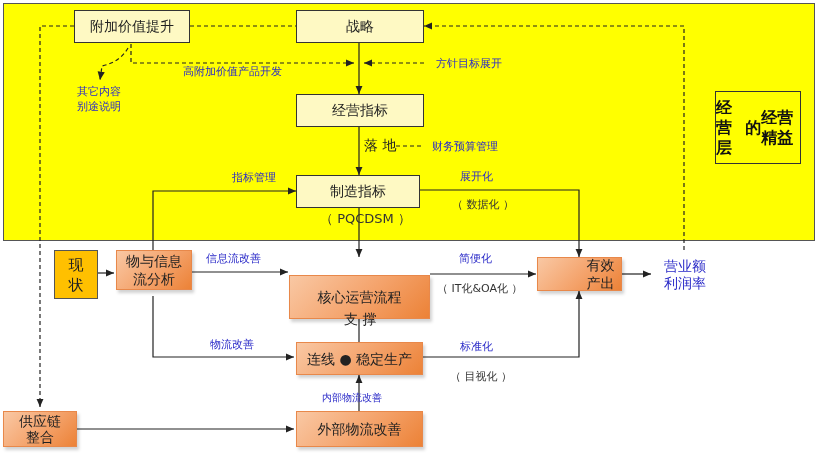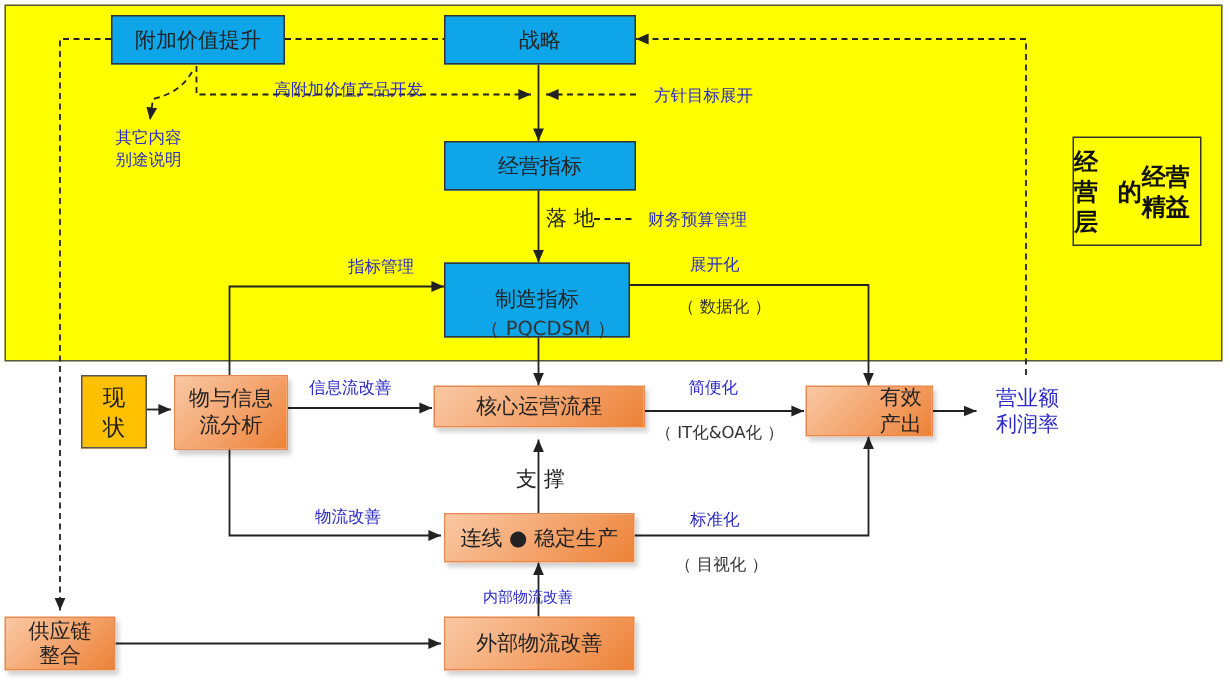--- a/index.html
+++ b/index.html
@@ -1,21 +1,21 @@
 <!DOCTYPE html>
 <html><head>
 <meta charset="utf-8">
 <style>
   html, body { margin:0; padding:0; background:#ffffff; }
   body { width:820px; height:454px; position:relative; overflow:hidden;
          font-family:"DejaVu Sans","Liberation Sans",sans-serif; }
   .abs { position:absolute; }
   .yellow-panel { left:3px; top:3px; width:812px; height:238px; background:#ffff00;
                   border:1px solid #555; box-sizing:border-box; }
-  .ybox { position:absolute; border:1.5px solid #333; background:#0ea5e9; box-sizing:border-box;
+  .ybox { position:absolute; border:1.5px solid #333; background:#fef9c3; box-sizing:border-box;
           display:flex; align-items:center; justify-content:center; font-size:14px; color:#222; }
   .obox { position:absolute; box-sizing:border-box; display:flex; align-items:center; justify-content:center;
           text-align:center; font-size:14px; color:#222; line-height:18px;
           background:linear-gradient(135deg,#f9c8a4 0%,#f4a26a 55%,#ec8237 100%);
           border:1px solid #e8884a; box-shadow:2px 3px 3px rgba(0,0,0,0.18); }
   .gbox { position:absolute; box-sizing:border-box; display:flex; align-items:center; justify-content:center;
           text-align:center; font-size:15px; color:#222; line-height:20px;
           background:#ffc000; border:1.5px solid #555; }
   .lbl { position:absolute; font-size:11px; color:#2a2ac8; white-space:nowrap; }
   .lbl-dark { position:absolute; font-size:11px; color:#333; white-space:nowrap; }
@@ -77,52 +77,52 @@
 
 <div class="ybox" style="left:74px;top:10px;width:116px;height:33px;">
     <span>附加价值提升</span>
   </div>
 <div class="ybox" style="left:296px;top:10px;width:128px;height:33px;">
     <span>战略</span>
   </div>
 <div class="ybox" style="left:296px;top:94px;width:128px;height:33px;">
     <span>经营指标</span>
   </div>
-<div class="ybox" style="left:296px;top:175px;width:124px;height:50px;justify-content:center;">
+<div class="ybox" style="left:296px;top:175px;width:124px;height:33px;justify-content:center;">
     <span>制造指标</span>
   </div>
 
 <div class="title-box">
   <span>经营层</span>
   <span>的</span>
   <span>经营精益</span>
 </div>
 
 <div class="lbl" style="left:77px;top:84px;line-height:15px;">
   <div>其它内容</div>
   <div>别途说明</div>
 </div>
-<div class="lbl" style="left:183px;top:52px;">高附加价值产品开发</div>
+<div class="lbl" style="left:183px;top:64px;">高附加价值产品开发</div>
 <div class="lbl" style="left:436px;top:56px;">方针目标展开</div>
 <div class="lbl-big" style="left:344px;top:137px;background:#ffff00;margin-left:20px;">落 地</div>
 <div class="lbl" style="left:432px;top:139px;">财务预算管理</div>
 <div class="lbl" style="left:232px;top:170px;">指标管理</div>
 <div class="lbl" style="left:460px;top:169px;">展开化</div>
 <div class="lbl-dark" style="left:452px;top:197px;">（ 数据化 ）</div>
 <div class="lbl-dark" style="left:320px;top:210px;font-size:13px;">（ PQCDSM ）</div>
 
 <div class="gbox" style="left:54px;top:250px;width:44px;height:49px;flex-direction:column;">
   <span>现</span>
   <span>状</span>
 </div>
-<div class="obox" style="left:116px;top:250px;width:76px;height:50px;flex-direction:column;">
+<div class="obox" style="left:116px;top:250px;width:76px;height:40px;flex-direction:column;">
   <span>物与信息</span>
   <span>流分析</span>
 </div>
-<div class="obox" style="left:289px;top:257px;width:141px;height:28px;">
+<div class="obox" style="left:289px;top:275px;width:141px;height:44px;">
     <span>核心运营流程</span>
   </div>
 <div class="obox" style="left:537px;top:257px;width:85px;height:34px;padding-left:42px;">
     <span>有效产出</span>
   </div>
 <div class="obox" style="left:296px;top:342px;width:127px;height:33px;">
     <span>连线 ● 稳定生产</span>
   </div>
 <div class="obox" style="left:3px;top:411px;width:74px;height:36px;flex-direction:column;line-height:16px;">
   <span>供应链</span>

